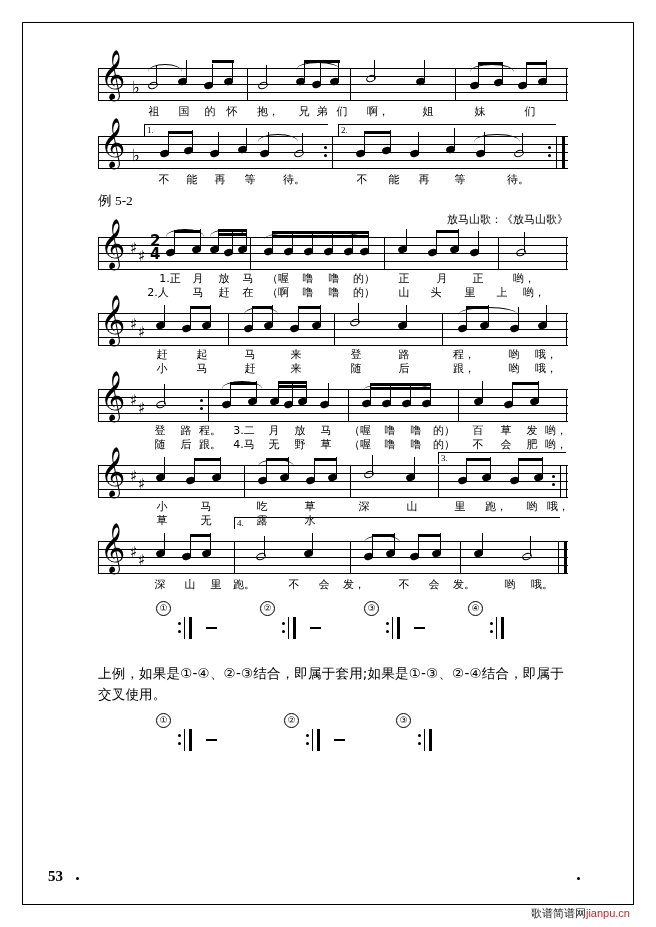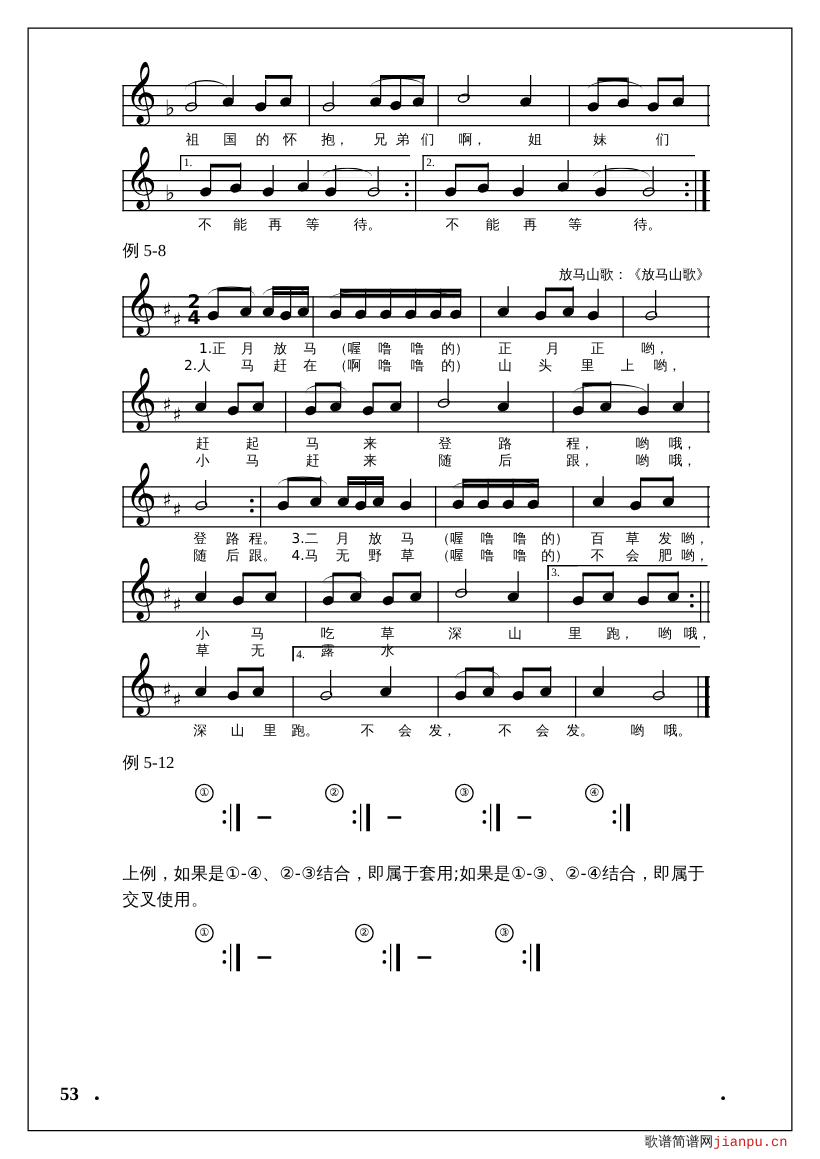--- a/index.html
+++ b/index.html
@@ -257,21 +257,21 @@
     width: 3px; height: 3px;
     background: #000;
     border-radius: 50%;
   }
   .dotleft { left: 76px; }
   .dotright { right: 76px; }
   .watermark {
     position: absolute;
     right: 26px;
     bottom: 6px;
-    font-family: Liberation Mono, monospace;
+    font-family: Liberation Sans, sans-serif;
     font-size: 11px;
     color: #1a1a1a;
   }
   .watermark .site { color: #cc2222; }
 </style>
 </head>
 <body>
 
 <div class="page">
   <div class="frame"></div>
@@ -416,21 +416,21 @@
         <span class="lyr" style="left:196px;">待。</span>
         <span class="lyr" style="left:264px;">不</span>
         <span class="lyr" style="left:296px;">能</span>
         <span class="lyr" style="left:326px;">再</span>
         <span class="lyr" style="left:362px;">等</span>
         <span class="lyr" style="left:420px;">待。</span>
       </div>
     </div>
 
 
-    <div class="exlabel">例 5-8</div>
+    <div class="exlabel">例 5-2</div>
     <div class="attrib">放马山歌：《放马山歌》</div>
 
     <div class="system" style="height:66px;">
       <div class="staff">
         <div class="ln"></div>
           <div class="ln"></div>
           <div class="ln"></div>
           <div class="ln"></div>
           <div class="ln"></div>
       </div>
@@ -842,21 +842,20 @@
         <span class="lyr" style="left:256px;">发，</span>
         <span class="lyr" style="left:306px;">不</span>
         <span class="lyr" style="left:336px;">会</span>
         <span class="lyr" style="left:366px;">发。</span>
         <span class="lyr" style="left:412px;">哟</span>
         <span class="lyr" style="left:444px;">哦。</span>
       </div>
     </div>
 
 
-    <div class="exlabel">例 5-12</div>
 
     <div class="rhythmrow" style="margin-left:50px; width:420px;">
       <div class="rhythmcell" style="left:0px;">
         <div class="circnum">①</div>
         <div class="rline" style="left:36px;"></div>
         <div class="rthick" style="left:41px;"></div>
         <div class="rdot" style="left:30px; top:19px;"></div>
         <div class="rdot" style="left:30px; top:27px;"></div>
         <div class="rdash" style="left:58px;"></div>
       </div>

